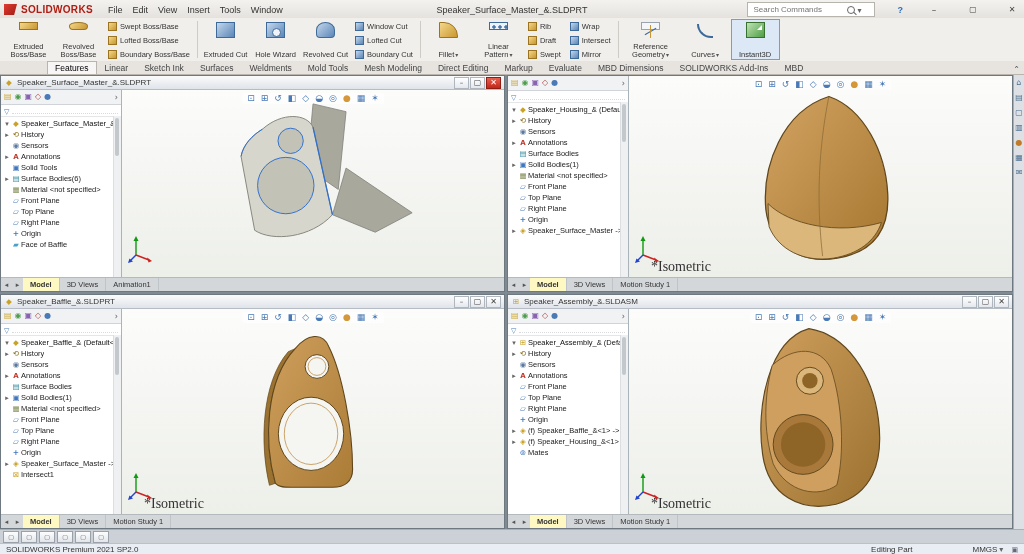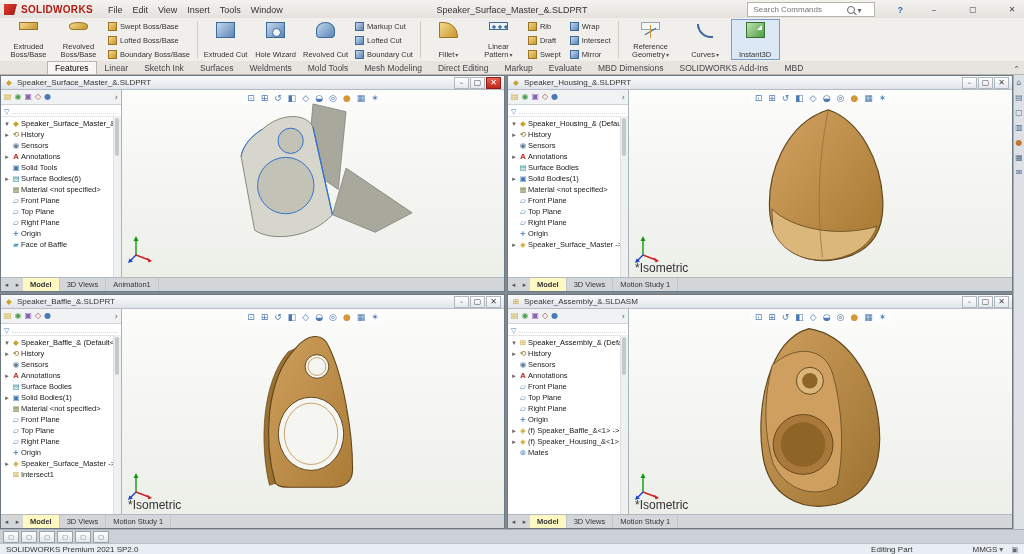--- a/index.html
+++ b/index.html
@@ -137,21 +137,21 @@
   .hicon[data-icon="previous-view-icon"]::before{content:"↺";}
   .hicon[data-icon="section-view-icon"]::before{content:"◧";}
   .hicon[data-icon="view-orientation-icon"]::before{content:"◇";}
   .hicon[data-icon="display-style-icon"]::before{content:"◒";}
   .hicon[data-icon="hide-show-items-icon"]::before{content:"◎";}
   .hicon[data-icon="edit-appearance-icon"]::before{content:"●";color:#d4973a;}
   .hicon[data-icon="apply-scene-icon"]::before{content:"▦";}
   .hicon[data-icon="view-settings-icon"]::before{content:"✶";}
   .modelsvg{position:absolute;left:0;top:10px;right:0;bottom:2px;width:100%;height:calc(100% - 12px);}
   .triad{position:absolute;left:6px;bottom:14px;}
-  .viewlabel{position:absolute;left:6px;bottom:2px;font-size:12px;color:#333;}
+  .viewlabel{position:absolute;left:22px;bottom:2px;font-size:14px;color:#333;font-family:Liberation Serif, serif;}
 
   
   .doctabs{height:13px;flex:0 0 13px;background:#d4d7da;border-top:1px solid #b4b9be;
     display:flex;align-items:stretch;gap:0;}
   .dnav{width:11px;display:inline-flex;align-items:center;justify-content:center;color:#555;font-size:7px;}
   .dnav.left::before{content:"◂";}
   .dnav.right::before{content:"▸";}
   .dtabs{display:flex;align-items:stretch;}
   .dtab{padding:0 7px;display:inline-flex;align-items:center;font-size:7.5px;color:#333;
     border-right:1px solid #bfc4c9;}
@@ -248,21 +248,21 @@
         <span class="icn icn-blue icn-hole" data-interactable="false"></span>
         <span class="rlabel" data-interactable="false">Hole Wizard</span>
       </div>
       <div class="rbtn-lg" data-interactable="true">
         <span class="icn icn-blue icn-round" data-interactable="false"></span>
         <span class="rlabel" data-interactable="false">Revolved Cut</span>
       </div>
       <div class="rstack" data-interactable="false">
         <div class="rbtn-sm" data-interactable="true">
           <span class="icn-s icn-blue" data-interactable="false"></span>
-          <span class="lbl" data-interactable="false">Markup Cut</span>
+          <span class="lbl" data-interactable="false">Window Cut</span>
         </div>
         <div class="rbtn-sm" data-interactable="true">
           <span class="icn-s icn-blue" data-interactable="false"></span>
           <span class="lbl" data-interactable="false">Lofted Cut</span>
         </div>
         <div class="rbtn-sm" data-interactable="true">
           <span class="icn-s icn-blue" data-interactable="false"></span>
           <span class="lbl" data-interactable="false">Boundary Cut</span>
         </div>
       </div>
@@ -480,29 +480,20 @@
         <div class="dtabs">
 
         <span class="dtab" data-interactable="true">Model</span>
             <span class="dtab" data-interactable="true">3D Views</span>
             <span class="dtab" data-interactable="true">Animation1</span>
           </div>
       </div>
     </div>
 
     <div class="win" data-interactable="false">
-      <div class="wtitle" data-interactable="true">
-        <span class="ticon ic" data-interactable="false" data-icon="part"></span>
-        <span class="wtext" data-interactable="false">Speaker_Housing_&amp;.SLDPRT</span>
-        <span class="wbtns">
-          <span class="wb wb-min ic" data-interactable="true"></span>
-          <span class="wb wb-max ic" data-interactable="true"></span>
-          <span class="wb wb-close ic" data-interactable="true"></span>
-        </span>
-      </div>
       <div class="wbody">
         <div class="panel" data-interactable="false">
           <div class="mtabs" data-interactable="false">
             <span style="display:flex;gap:3px">
                 <span class="mtab ic" data-interactable="true" data-icon="featuremanager-tab-icon"></span>
                 <span class="mtab ic" data-interactable="true" data-icon="propertymanager-tab-icon"></span>
                 <span class="mtab ic" data-interactable="true" data-icon="configurationmanager-tab-icon"></span>
                 <span class="mtab ic" data-interactable="true" data-icon="dimxpertmanager-tab-icon"></span>
                 <span class="mtab ic" data-interactable="true" data-icon="displaymanager-tab-icon"></span>
               </span>

